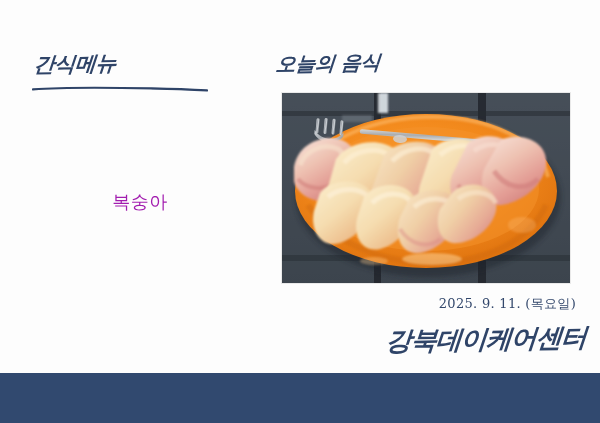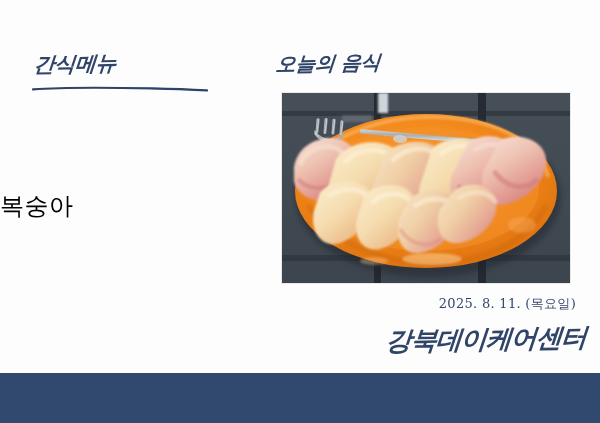--- a/index.html
+++ b/index.html
@@ -54,23 +54,24 @@
     left: 276px;
     top: 50px;
     font-size: 20px;
   }
 
   #center-label {
     position: absolute;
     left: 0;
     top: 190px;
     width: 280px;
+    text-align: center;
     font-family: "DejaVu Sans", sans-serif;
-    font-size: 24px;
-    color: #000000;
+    font-size: 18px;
+    color: #a21caf;
     letter-spacing: 0.5px;
   }
 
   #date-line {
     position: absolute;
     right: 24px;
     top: 295px;
     font-family: "DejaVu Serif", "Liberation Serif", serif;
     font-size: 13px;
     color: #32476b;
@@ -258,19 +259,19 @@
         <path d="M170,100 C184,86 210,90 214,108 C218,126 198,148 176,150 C158,152 152,132 158,116 Z" fill="url(#peachB)"></path>
         <path d="M176,106 C190,96 208,98 214,110" stroke="#fbeed6" stroke-width="5" fill="none" opacity="0.5"></path>
       </g>
 
       <ellipse cx="150" cy="166" rx="30" ry="6" fill="#ffd9a0" opacity="0.5" filter="url(#soft)"></ellipse>
       <ellipse cx="92" cy="168" rx="14" ry="4" fill="#ffcf90" opacity="0.35" filter="url(#soft)"></ellipse>
       <ellipse cx="240" cy="132" rx="14" ry="8" fill="#ffc07a" opacity="0.3" filter="url(#soft)"></ellipse>
     </svg>
   </div>
 
-  <div id="date-line">2025. 8. 11. (목요일)</div>
+  <div id="date-line">2025. 9. 11. (목요일)</div>
 
   <div class="brush" id="center-signature">강북데이케어센터</div>
 
   <div id="footer-bar"></div>
 
 </div>
 
 </body></html>

